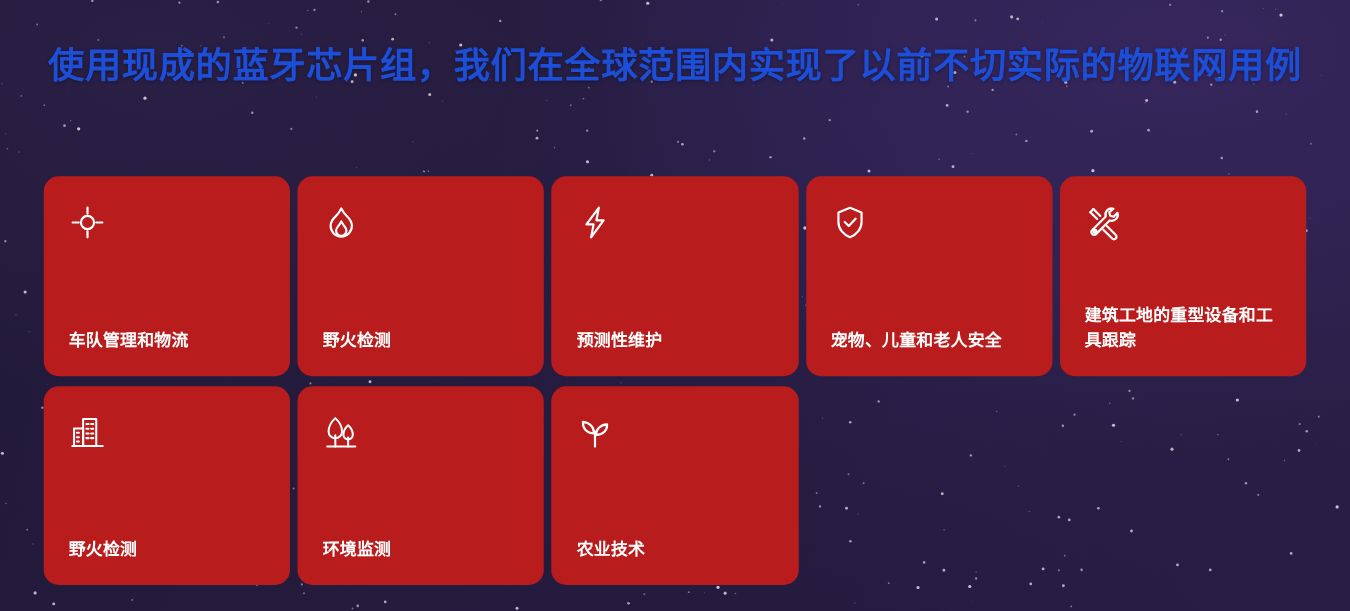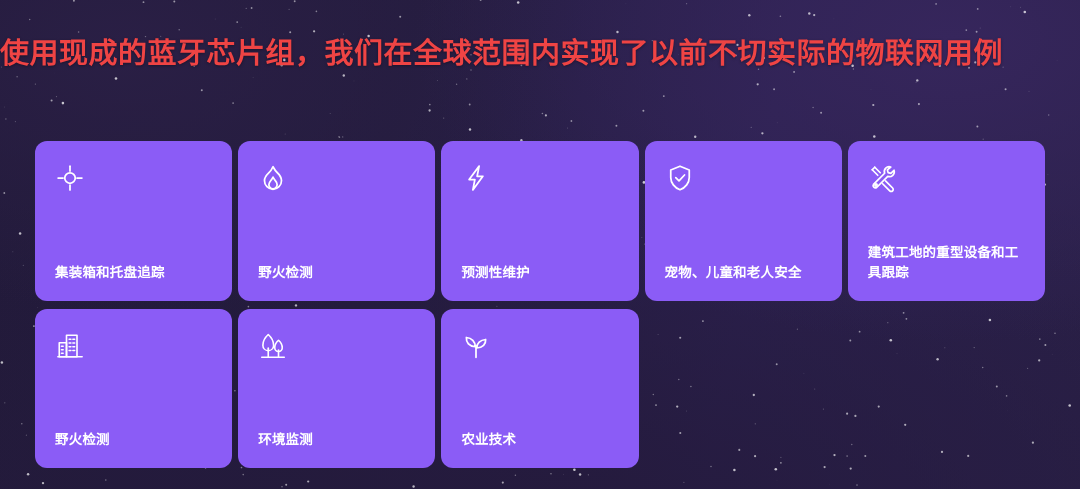--- a/index.html
+++ b/index.html
@@ -16,22 +16,22 @@
       radial-gradient(ellipse 120% 120% at 50% 110%, #241a3c 0%, rgba(36,26,60,0) 70%),
       linear-gradient(100deg, #221a3a 0%, #241c3e 35%, #2c2150 68%, #2a2048 100%);
   }
 
   
   #starfield { position:absolute; inset:0; pointer-events:none; }
 
   
   .headline {
     position:absolute; left:0; right:0; top:36px;
-    text-align:left;
-    color:#ef4444;
+    text-align:center;
+    color:#1d4ed8;
     font-size:29px;
     font-weight:bold;
     letter-spacing:0.5px;
     line-height:1.2;
     white-space:nowrap;
     text-shadow:0 1px 3px rgba(0,0,0,0.35);
   }
 
   
   .grid {
@@ -39,21 +39,21 @@
     left:35px; top:141px;
     width:1010px; height:327px;
     display:grid;
     grid-template-columns:repeat(5, 1fr);
     grid-template-rows:repeat(2, 1fr);
     column-gap:6px;
     row-gap:8px;
   }
   .card {
     position:relative;
-    background:#8b5cf6;
+    background:#b91c1c;
     border-radius:12px;
     padding:22px 20px 18px 20px;
     display:flex;
     flex-direction:column;
     justify-content:space-between;
     overflow:hidden;
   }
   .card-icon {
     width:30px; height:30px;
     display:block;
@@ -503,21 +503,21 @@
   <div class="card">
     <span class="card-icon">
       <svg viewBox="0 0 24 24" fill="none" stroke="currentColor" stroke-width="1.4" stroke-linecap="round">
         <circle cx="12" cy="12" r="4.2"></circle>
         <line x1="12" y1="2.5" x2="12" y2="6.4"></line>
         <line x1="12" y1="17.6" x2="12" y2="21.5"></line>
         <line x1="2.5" y1="12" x2="6.4" y2="12"></line>
         <line x1="17.6" y1="12" x2="21.5" y2="12"></line>
       </svg>
     </span>
-    <span class="card-label">集装箱和托盘追踪</span>
+    <span class="card-label">车队管理和物流</span>
   </div>
 
   <div class="card">
     <span class="card-icon">
       <svg viewBox="0 0 24 24" fill="none" stroke="currentColor" stroke-width="1.4" stroke-linejoin="round">
         <path d="M12 3c0 0 -1.3 3 -3.6 5.1 C6.3 10 5.2 11.9 5.2 14.1 A6.8 6.8 0 0 0 12 21 a6.8 6.8 0 0 0 6.8 -6.9 c0 -2.6 -1.5 -4.6 -3.3 -6.3 C13.6 6 12 3 12 3 z"></path>
         <path d="M12 20.6 a3.3 3.3 0 0 1 -3.3 -3.4 c0 -1.6 1.2 -2.7 2.1 -3.9 c0.5 -0.7 1.2 -2 1.2 -2 s0.8 1.4 1.4 2.2 c0.9 1.1 1.9 2.2 1.9 3.7 A3.3 3.3 0 0 1 12 20.6 z"></path>
       </svg>
     </span>
     <span class="card-label">野火检测</span>

